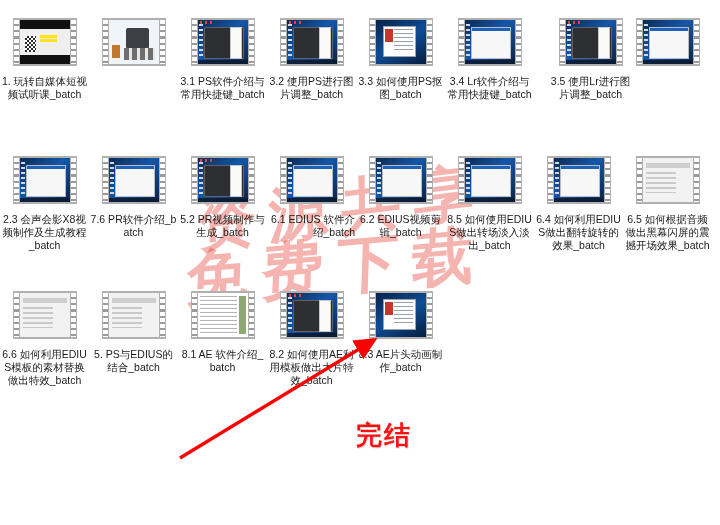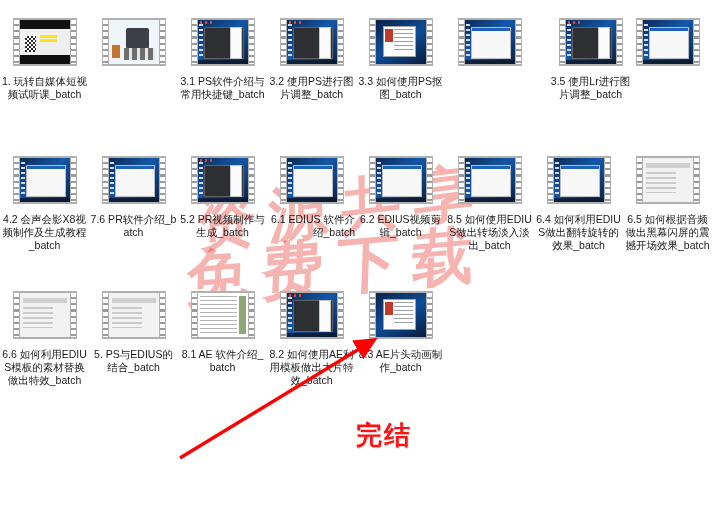--- a/index.html
+++ b/index.html
@@ -322,20 +322,21 @@
     <div class="cell" style="left: 445px; top: 18px;">
       <div class="film">
         <div class="shot scene-win">
           <div class="sidecol"></div>
           <div class="wnd light">
             <div class="tbar"></div>
           </div>
           <div class="taskbar"></div>
         </div>
       </div>
+      <div class="caption">3.4 Lr软件介绍与常用快捷键_batch</div>
     </div>
     <div class="cell" style="left: 546px; top: 18px;">
       <div class="film">
         <div class="shot scene-win">
           <div class="dots"></div>
           <div class="sidecol"></div>
           <div class="wnd"></div>
           <div class="pane"></div>
           <div class="taskbar"></div>
         </div>
@@ -356,21 +357,21 @@
     <div class="cell" style="left: 0px; top: 156px;">
       <div class="film">
         <div class="shot scene-win">
           <div class="sidecol"></div>
           <div class="wnd light">
             <div class="tbar"></div>
           </div>
           <div class="taskbar"></div>
         </div>
       </div>
-      <div class="caption">4.2 会声会影X8视频制作及生成教程_batch</div>
+      <div class="caption">2.3 会声会影X8视频制作及生成教程_batch</div>
     </div>
     <div class="cell" style="left: 89px; top: 156px;">
       <div class="film">
         <div class="shot scene-win">
           <div class="sidecol"></div>
           <div class="wnd light">
             <div class="tbar"></div>
           </div>
           <div class="taskbar"></div>
         </div>

